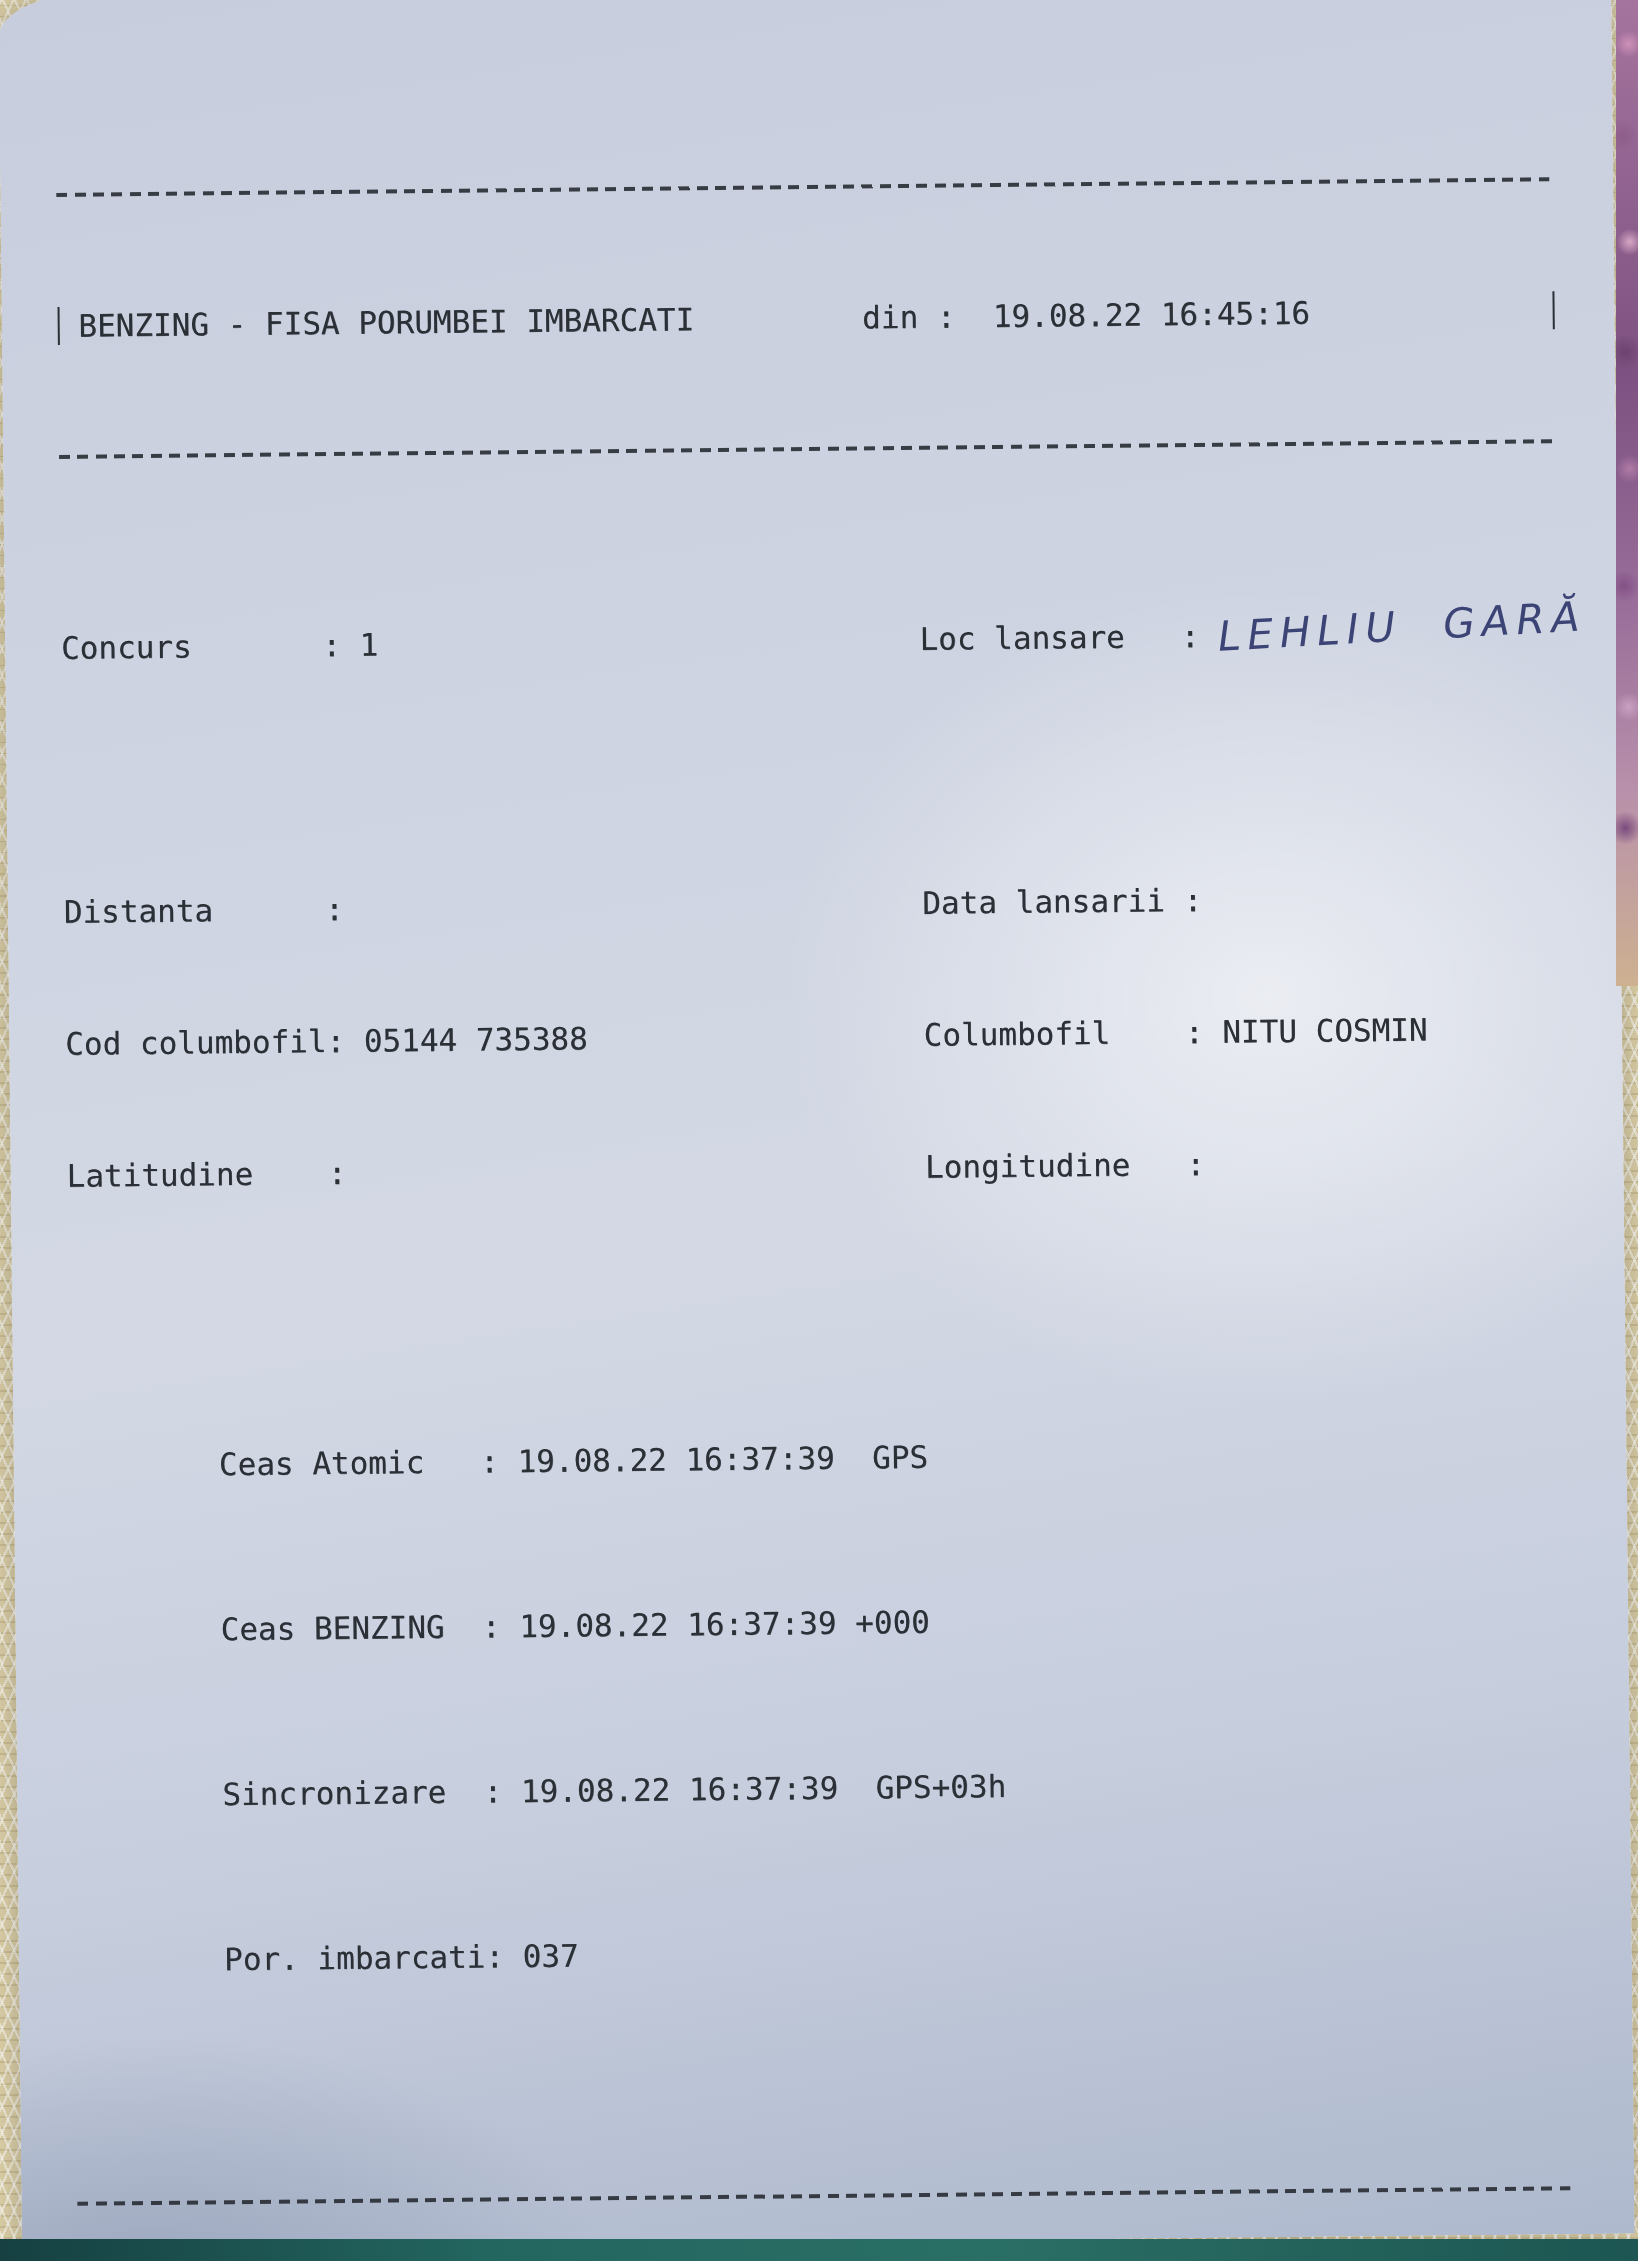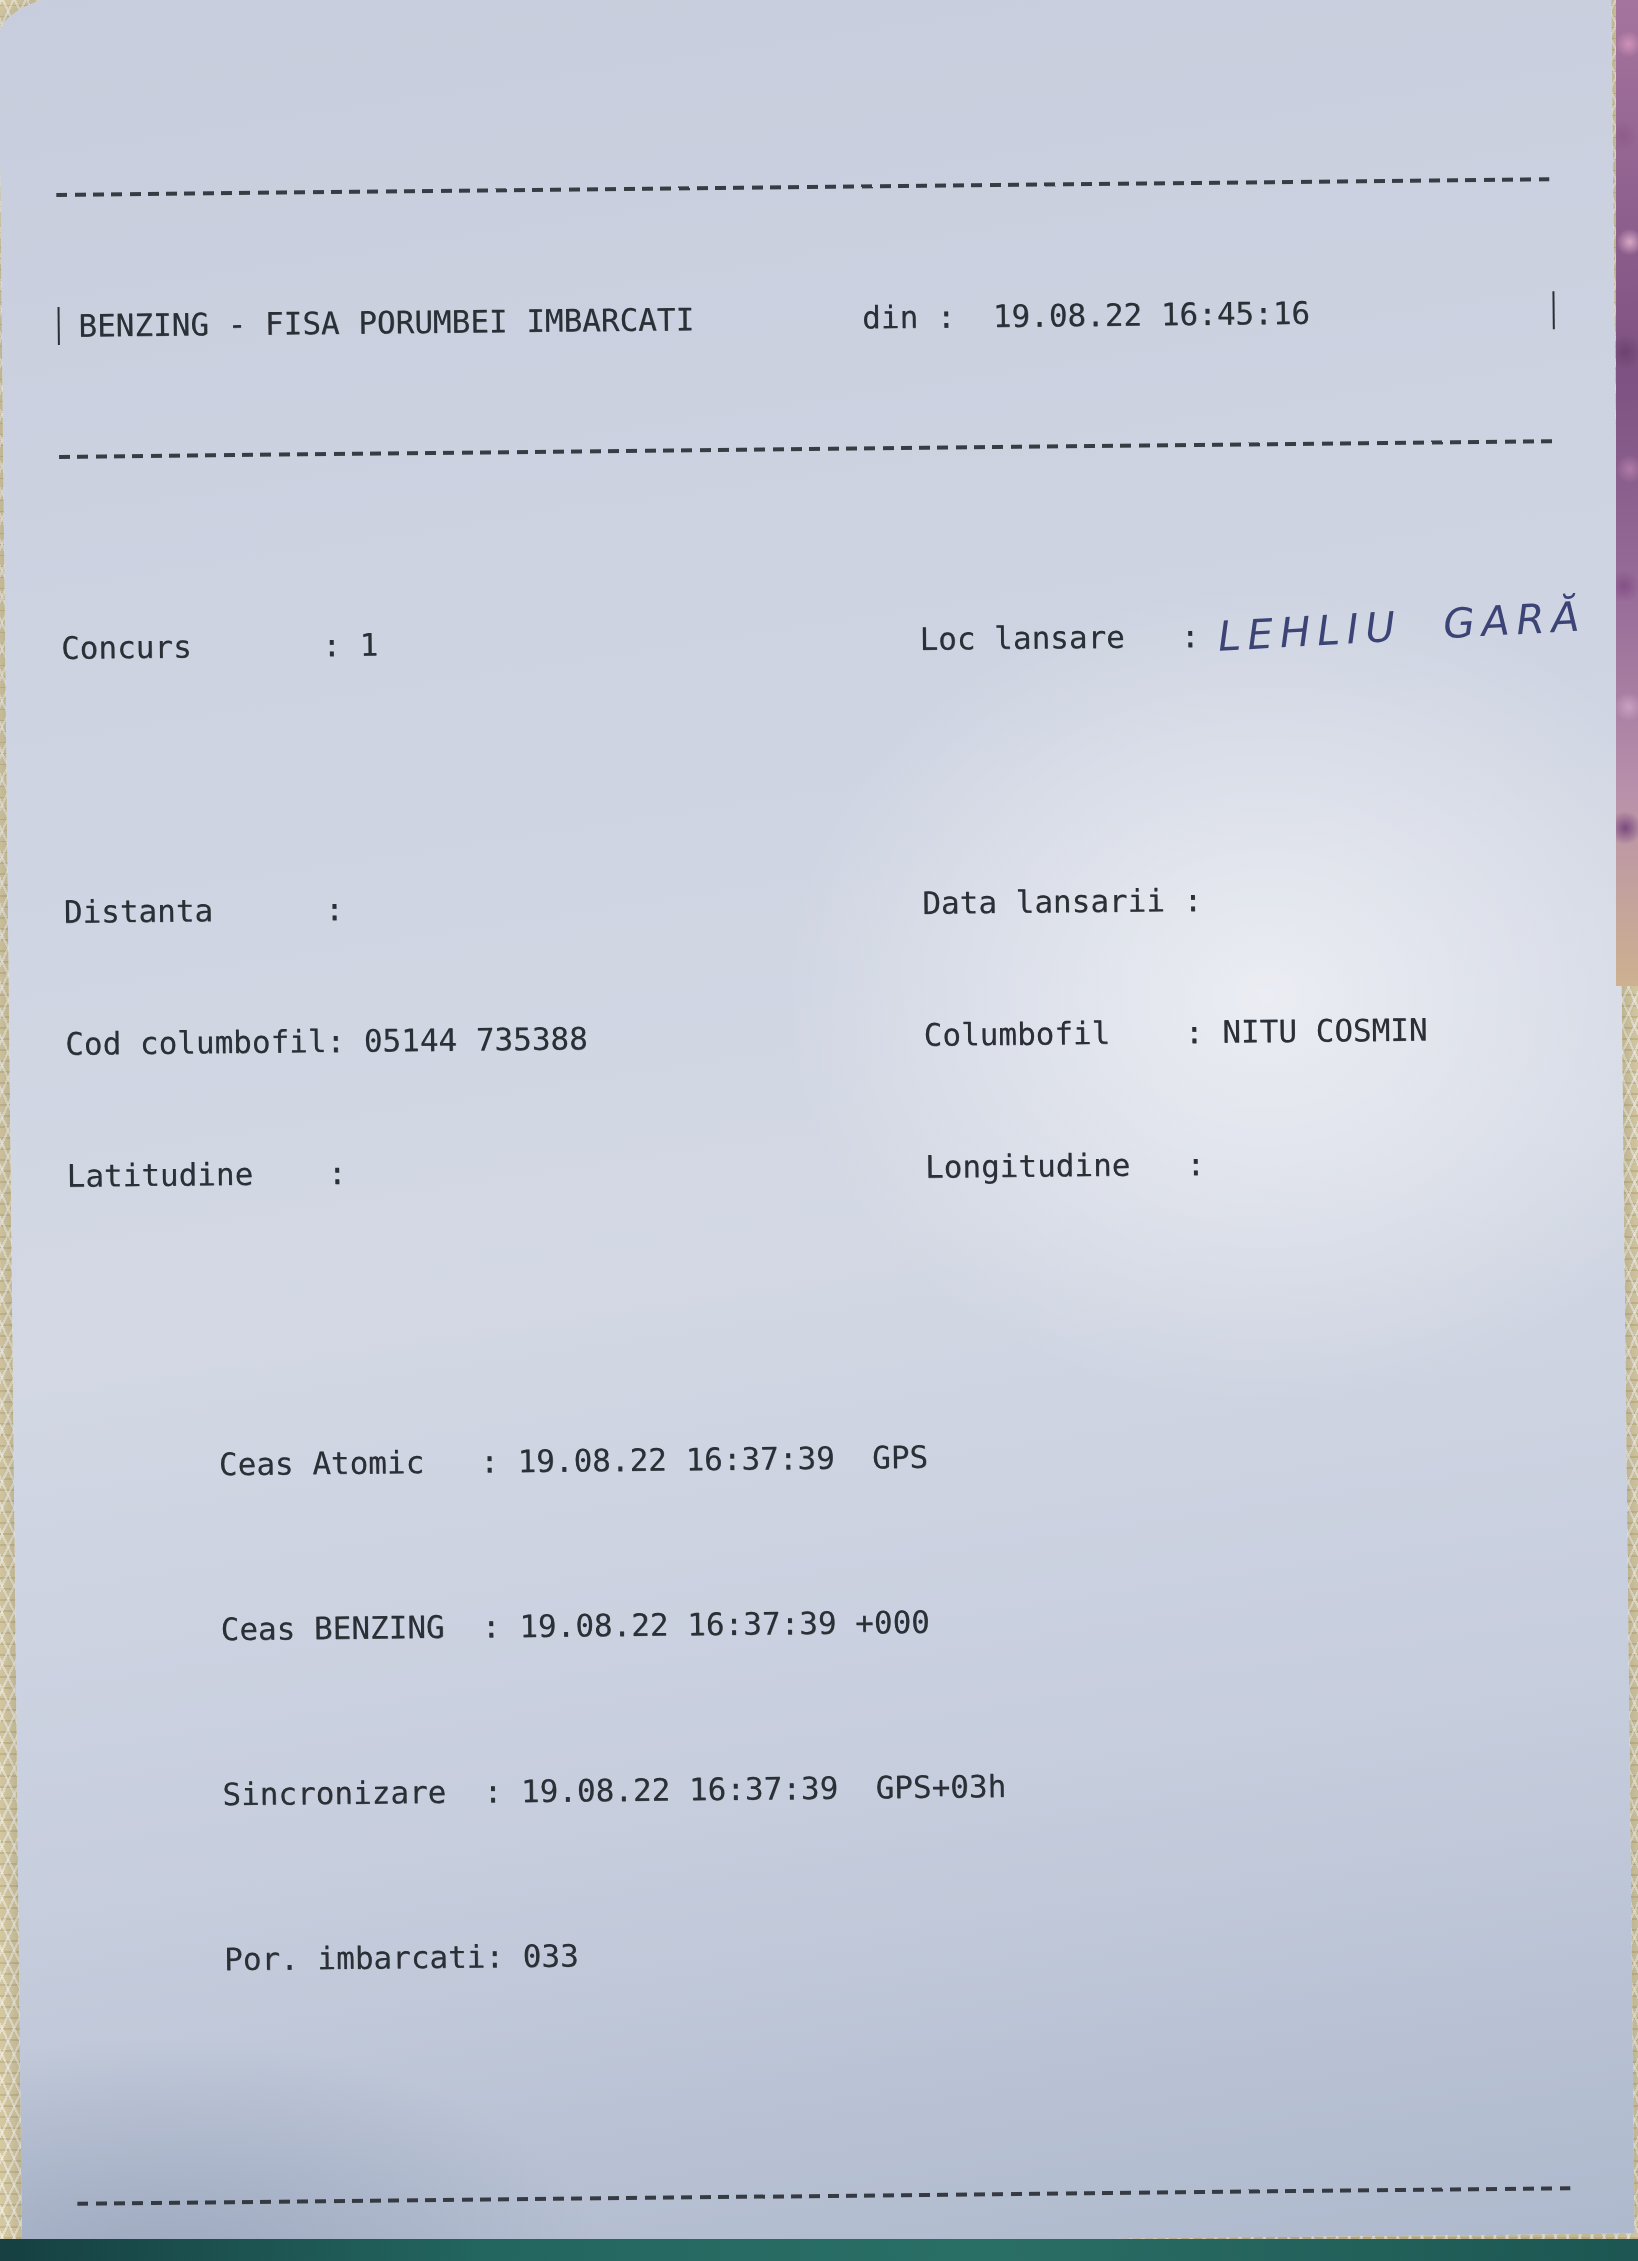--- a/index.html
+++ b/index.html
@@ -144,21 +144,21 @@
       <div>
         <span class="lbl">Ceas Atomic</span><span>: </span><span>19.08.22 16:37:39  GPS</span>
       </div>
       <div>
         <span class="lbl">Ceas BENZING</span><span>: </span><span>19.08.22 16:37:39 +000</span>
       </div>
       <div>
         <span class="lbl">Sincronizare</span><span>: </span><span>19.08.22 16:37:39  GPS+03h</span>
       </div>
       <div>
-        <span class="lbl">Por. imbarcati</span><span>: </span><span>033</span>
+        <span class="lbl">Por. imbarcati</span><span>: </span><span>037</span>
       </div>
     </div>
 
     <div class="dash m36"></div>
 
     
     
 
     
 

